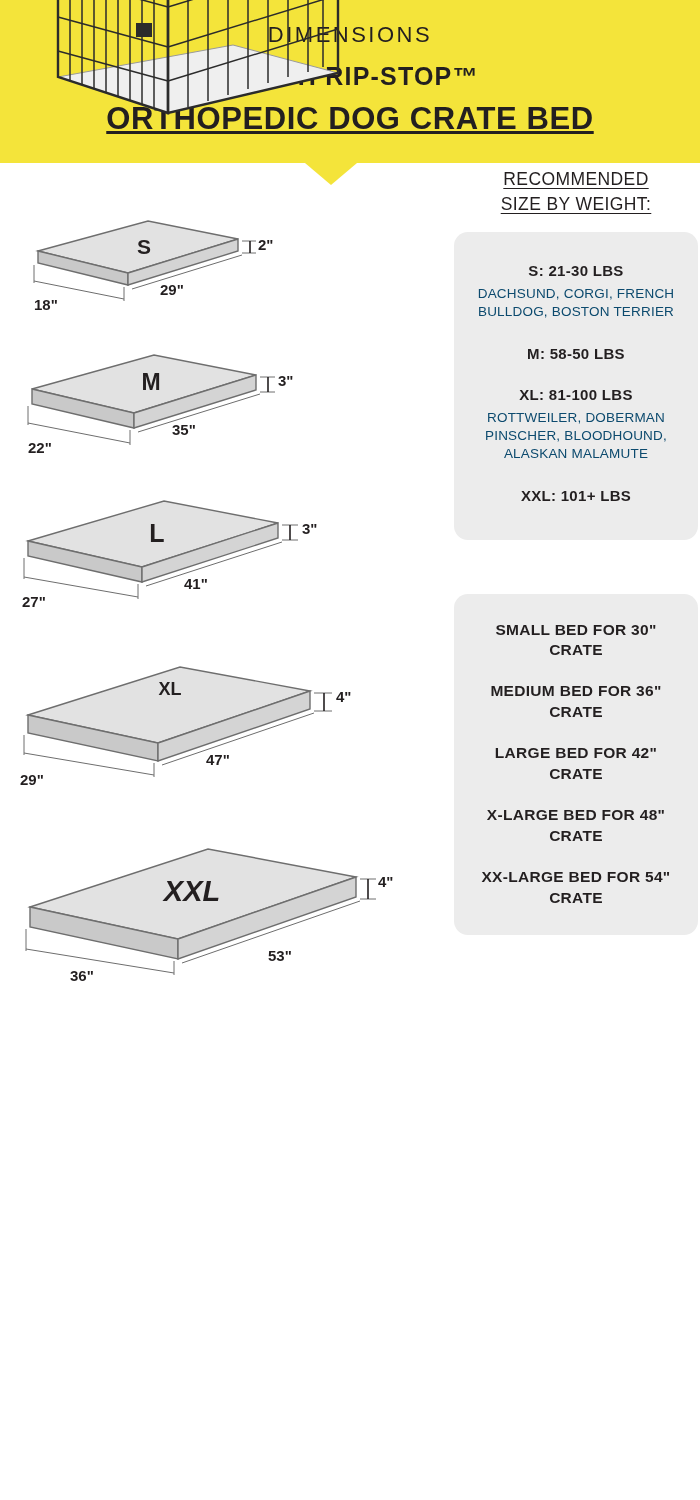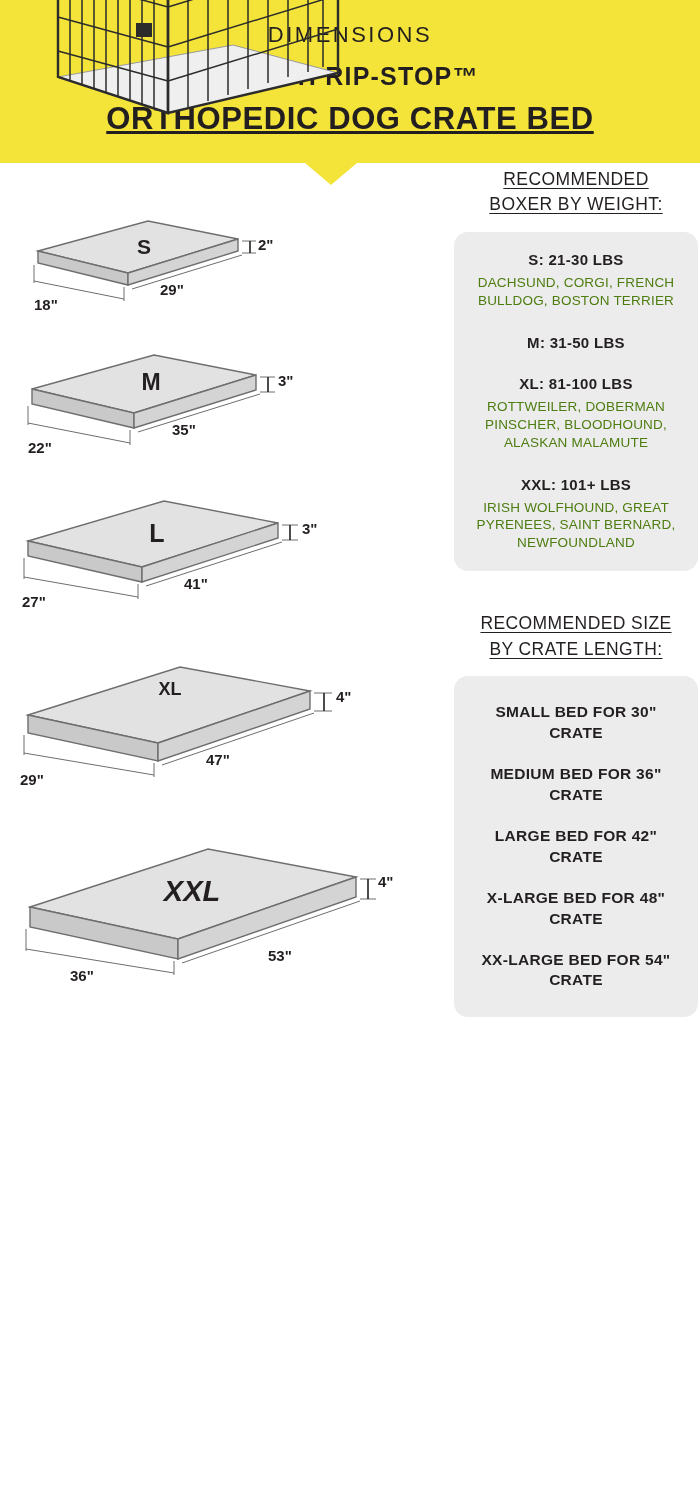--- a/index.html
+++ b/index.html
@@ -81,36 +81,36 @@
     font-weight: 500;
     letter-spacing: 0.4px;
     line-height: 1.45;
     text-align: center;
     text-decoration: underline;
     text-underline-offset: 3px;
   }
   .panel {
     background: #ececec;
     border-radius: 14px;
-    padding: 19px 14px;
+    padding: 30px 14px;
     margin-top: 14px;
   }
   .weight-block { text-align: center; margin-bottom: 24px; }
   .weight-block:last-child { margin-bottom: 0; }
   .weight-title {
     font-size: 15px;
     font-weight: bold;
     letter-spacing: 0.3px;
     margin-bottom: 6px;
   }
   .weight-breeds {
     font-size: 13.5px;
     line-height: 1.33;
     letter-spacing: 0.2px;
-    color: #4d7c0f;
+    color: #0c4a6e;
   }
 
   .crate-block {
     text-align: center;
     font-size: 15.5px;
     font-weight: bold;
     line-height: 1.35;
     letter-spacing: 0.3px;
     margin-bottom: 20px;
   }
@@ -278,47 +278,42 @@
         <rect x="118" y="146" width="16" height="14" fill="#2b2b2b"></rect>
       </svg>
     </div>
   </div>
 
   <div class="info-col">
 
     <div style="padding:4px 16px 0 10px;">
       <div class="panel-heading">
         <span>RECOMMENDED </span><br>
-        <span>BOXER BY WEIGHT:</span>
+        <span>SIZE BY WEIGHT:</span>
       </div>
 
       <div class="panel">
         <div class="weight-block">
           <div class="weight-title">S: 21-30 LBS</div>
           <div class="weight-breeds">DACHSUND, CORGI, FRENCH BULLDOG, BOSTON TERRIER</div>
         </div>
         <div class="weight-block">
-          <div class="weight-title">M: 31-50 LBS</div>
+          <div class="weight-title">M: 58-50 LBS</div>
         </div>
         <div class="weight-block">
           <div class="weight-title">XL: 81-100 LBS</div>
           <div class="weight-breeds">ROTTWEILER, DOBERMAN PINSCHER, BLOODHOUND, ALASKAN MALAMUTE</div>
         </div>
         <div class="weight-block">
           <div class="weight-title">XXL: 101+ LBS</div>
-          <div class="weight-breeds">IRISH WOLFHOUND, GREAT PYRENEES, SAINT BERNARD, NEWFOUNDLAND</div>
         </div>
       </div>
     </div>
 
     <div style="padding:40px 16px 0 10px;">
-      <div class="panel-heading">
-        <span>RECOMMENDED SIZE </span><br>
-        <span>BY CRATE LENGTH:</span>
-      </div>
 
       <div class="panel" style="padding:26px 14px 26px;">
         <div class="crate-block">SMALL BED FOR 30" CRATE</div>
         <div class="crate-block">MEDIUM BED FOR 36" CRATE</div>
         <div class="crate-block">LARGE BED FOR 42" CRATE</div>
         <div class="crate-block">X-LARGE BED FOR 48" CRATE</div>
         <div class="crate-block">XX-LARGE BED FOR 54" CRATE</div>
       </div>
     </div>
 

